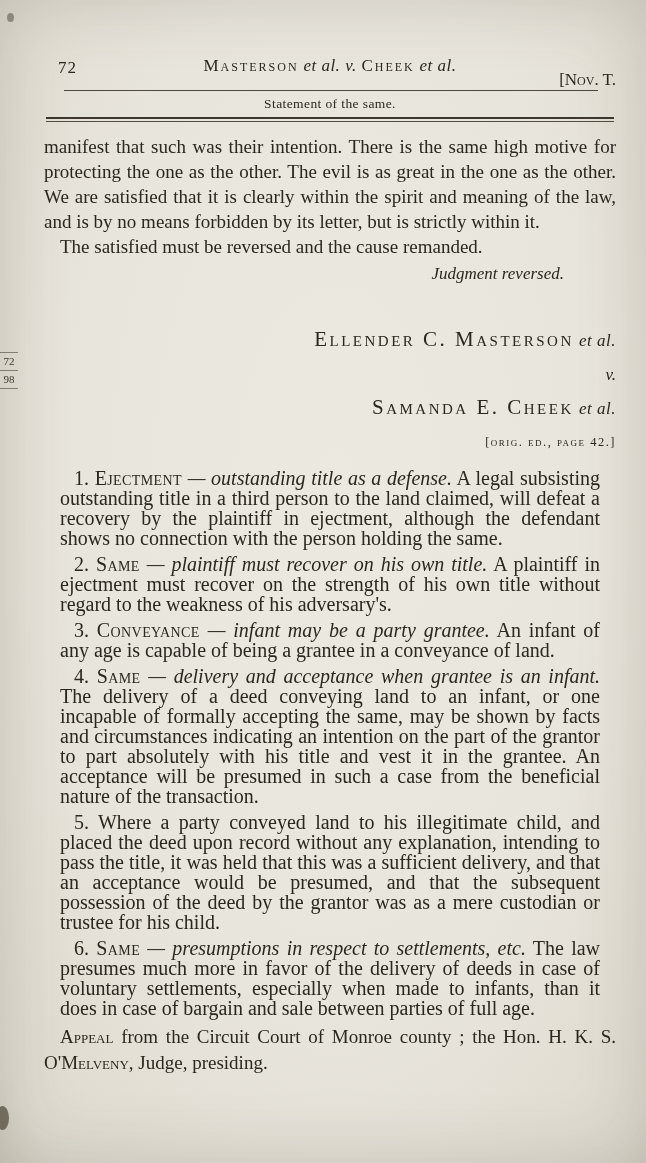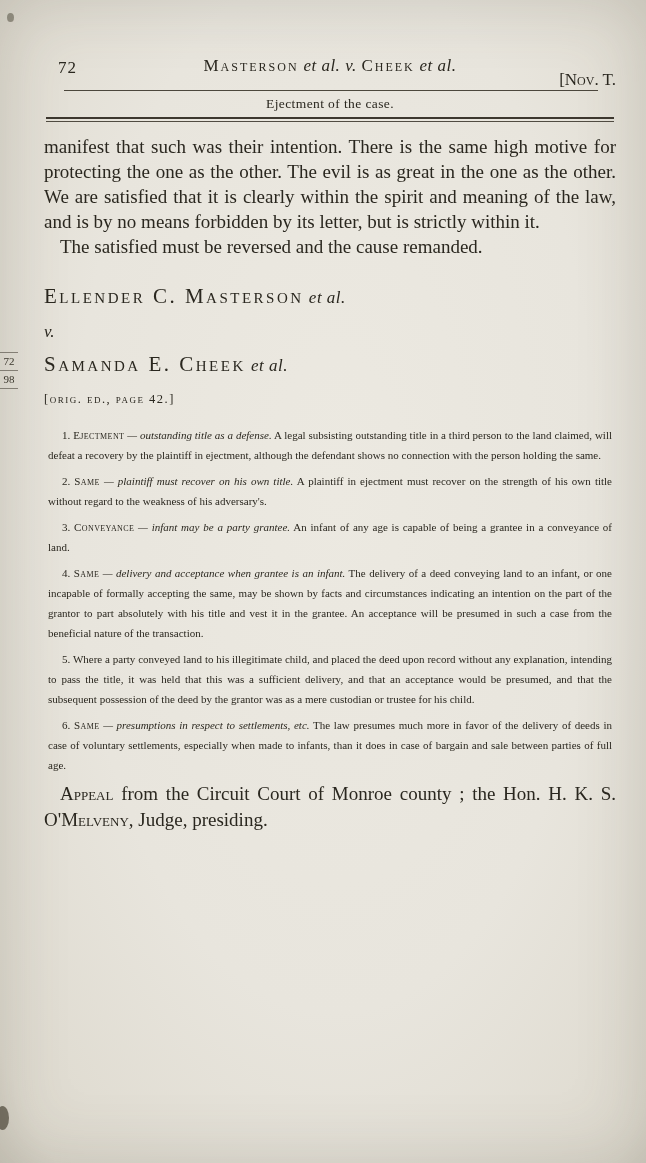--- a/index.html
+++ b/index.html
@@ -31,30 +31,30 @@
   .section-head { text-align: center; font-size: 13.5px; margin: 5px 0 5px; letter-spacing: .4px; }
   .rule2 { border-top: 2.5px solid rgba(42,37,28,.9); margin: 0 2px; }
   .rule2b { border-top: 1px solid rgba(42,37,28,.8); margin: 2px 2px 0; }
 
   
   .body-para { font-size: 19px; line-height: 25px; text-align: justify; margin: 0; text-indent: 16px; }
   .p1 { margin-top: 12px; text-indent: 0; }
   .disposition { font-style: italic; font-size: 17px; line-height: 25px; text-align: right; padding-right: 52px; margin: 2px 0 0; }
 
   
-  .caption { text-align: left; margin-top: 24px; }
+  .caption { text-align: right; margin-top: 40px; }
   .cap-line { font-size: 21px; line-height: 26px; }
   .cap-name { font-variant: small-caps; letter-spacing: 2.5px; }
   .cap-etal { font-style: italic; font-size: 17px; letter-spacing: .5px; }
   .cap-v { font-style: italic; font-size: 17px; margin: 11px 0 9px; }
   .cap-orig { font-variant: small-caps; font-size: 12.5px; letter-spacing: 1.5px; margin-top: 13px; }
 
   
   .headnotes { margin-top: 18px; }
-  .headnote { font-size: 11px; line-height: 20px; text-align: justify; margin: 0 4px 6px; text-indent: 14px; }
+  .headnote { font-size: 20px; line-height: 20px; text-align: justify; margin: 0 16px 6px; text-indent: 14px; }
   .hn-label { font-variant: small-caps; letter-spacing: .4px; }
   .hn-catch { font-style: italic; }
 
   .appeal { line-height: 26px; }
   .opening { margin-top: 4px; line-height: 26px; }
 
   
   .margin-note {
     position: absolute; left: 0; top: 352px; width: 18px;
     font-size: 11px; line-height: 13px; text-align: center; color: #3a362c;
@@ -89,26 +89,27 @@
       <span class="sc">Masterson</span>
       <span class="it">et al.</span>
       <span class="it">v.</span>
       <span class="sc">Cheek</span>
       <span class="it">et al.</span>
     </div>
     <span class="rh-term sc">[Nov. T.</span>
   </header>
 
   <div class="rule1"></div>
-  <div class="section-head">Ejectment of the case.</div>
+  <div class="section-head">Statement of the same.</div>
   <div class="rule2"></div>
   <div class="rule2b"></div>
 
   <p class="body-para p1">manifest that such was their intention.  There is the same high motive for protecting the one as the other.  The evil is as great in the one as the other.  We are satisfied that it is clearly within the spirit and meaning of the law, and is by no means forbidden by its letter, but is strictly within it.</p>
   <p class="body-para">The satisfied must be reversed and the cause remanded.</p>
+  <p class="disposition">Judgment reversed.</p>
 
   <section class="caption">
     <div class="cap-line">
       <span class="cap-name">Ellender C. Masterson</span>
       <span class="cap-etal">et al.</span>
     </div>
     <div class="cap-v">v.</div>
     <div class="cap-line">
       <span class="cap-name">Samanda E. Cheek</span>
       <span class="cap-etal">et al.</span>

